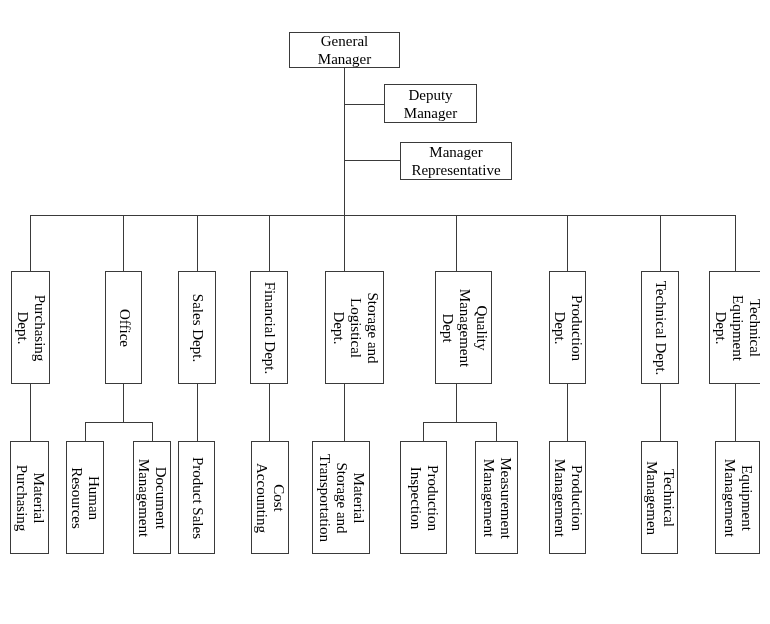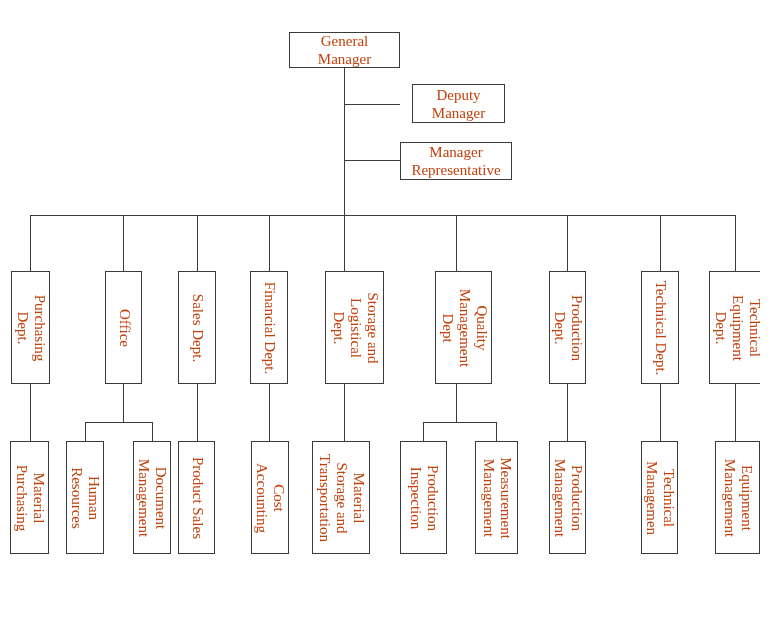--- a/index.html
+++ b/index.html
@@ -1,19 +1,19 @@
 <!DOCTYPE html>
 <html><head>
 <meta charset="utf-8">
 <style>
   html,body{margin:0;padding:0;background:#ffffff;}
   .canvas{
     position:relative;width:760px;height:624px;background:#ffffff;
     font-family:"Liberation Serif","DejaVu Serif",serif;
-    color:#c2410c;font-size:15px;overflow:hidden;
+    color:#000000;font-size:15px;overflow:hidden;
   }
   .hl{position:absolute;height:1px;background:#3a3a3a;}
   .vl{position:absolute;width:1px;background:#3a3a3a;}
   .node{
     position:absolute;border:1px solid #3a3a3a;background:#ffffff;
     display:flex;align-items:center;justify-content:center;box-sizing:border-box;
   }
   .htxt{white-space:pre-line;text-align:center;line-height:18px;}
   .vrot{
     position:absolute;left:50%;top:50%;
@@ -56,21 +56,21 @@
 
   <div class="vl" style="left:456px;top:384px;height:38px"></div>
   <div class="hl" style="left:423px;top:422px;width:74px"></div>
   <div class="vl" style="left:423px;top:422px;height:19px"></div>
   <div class="vl" style="left:496px;top:422px;height:19px"></div>
 
   <div class="node" style="left:289px;top:32px;width:111px;height:36px">
     <div class="htxt">General
 Manager</div>
   </div>
-  <div class="node" style="left:412px;top:84px;width:93px;height:39px">
+  <div class="node" style="left:384px;top:84px;width:93px;height:39px">
     <div class="htxt">Deputy
 Manager</div>
   </div>
   <div class="node" style="left:400px;top:142px;width:112px;height:38px">
     <div class="htxt">Manager
 Representative</div>
   </div>
 
   <div class="node" style="left:11px;top:271px;width:39px;height:113px">
     <div class="vrot">Purchasing

